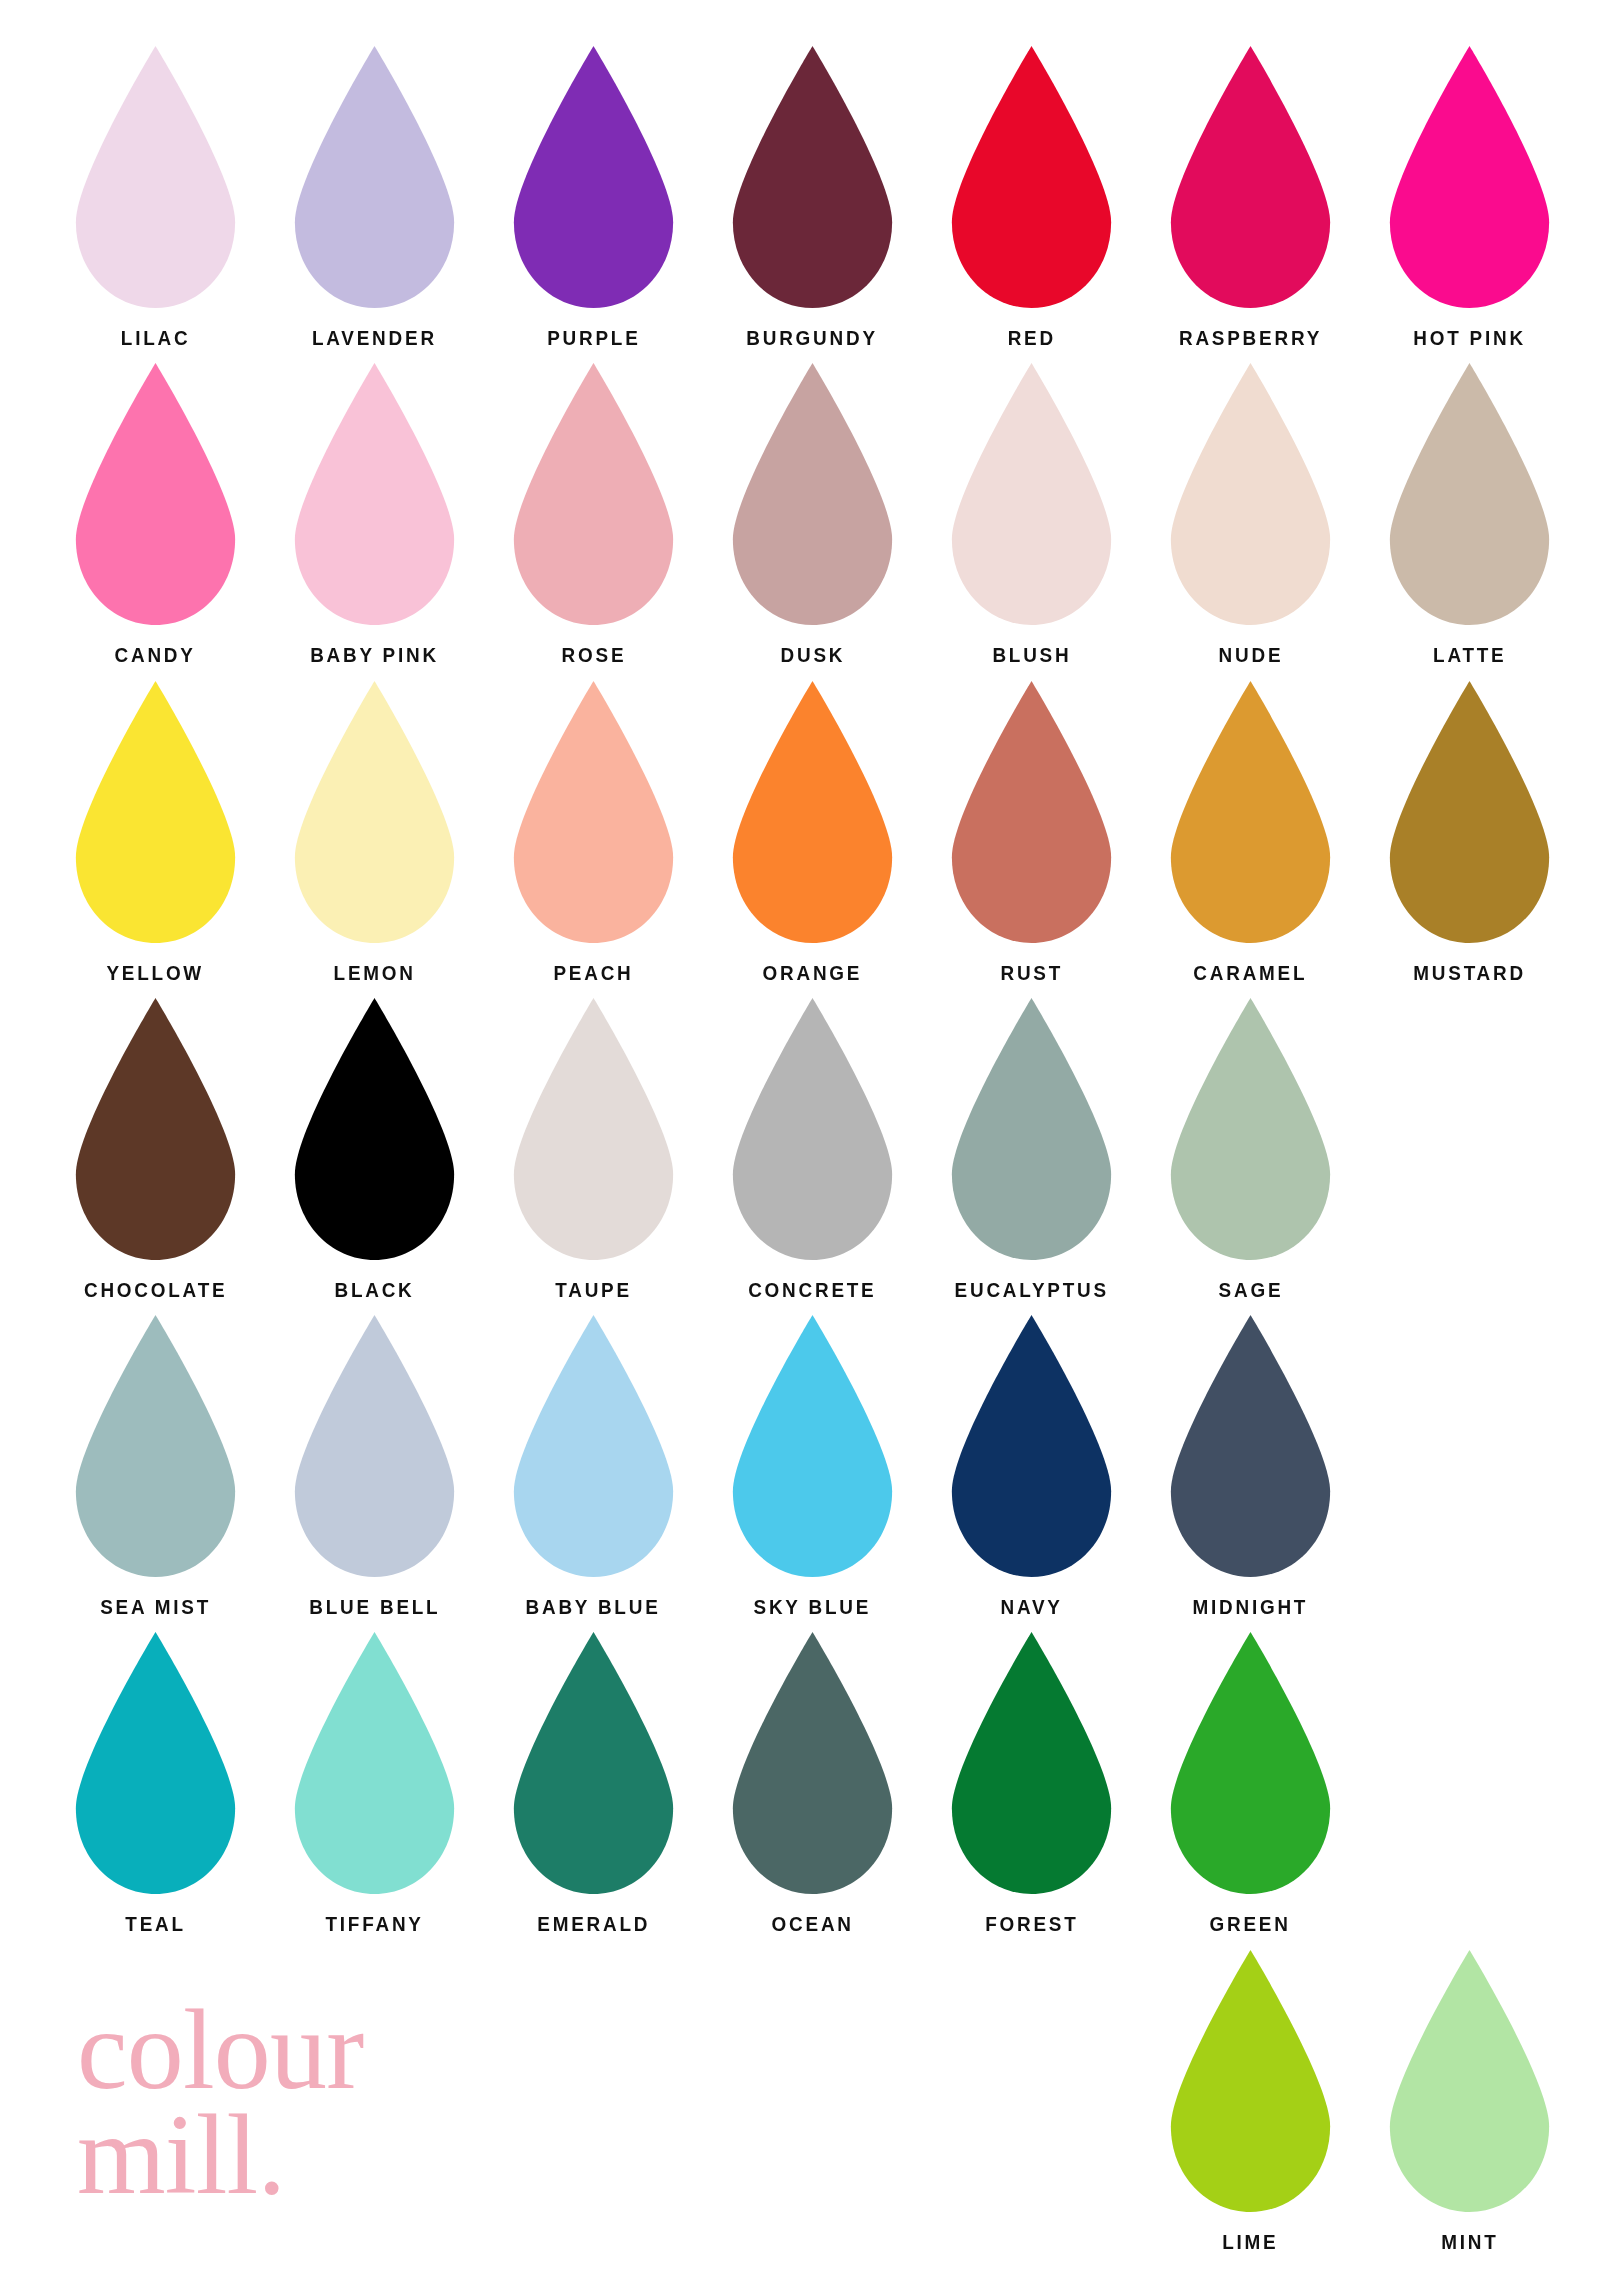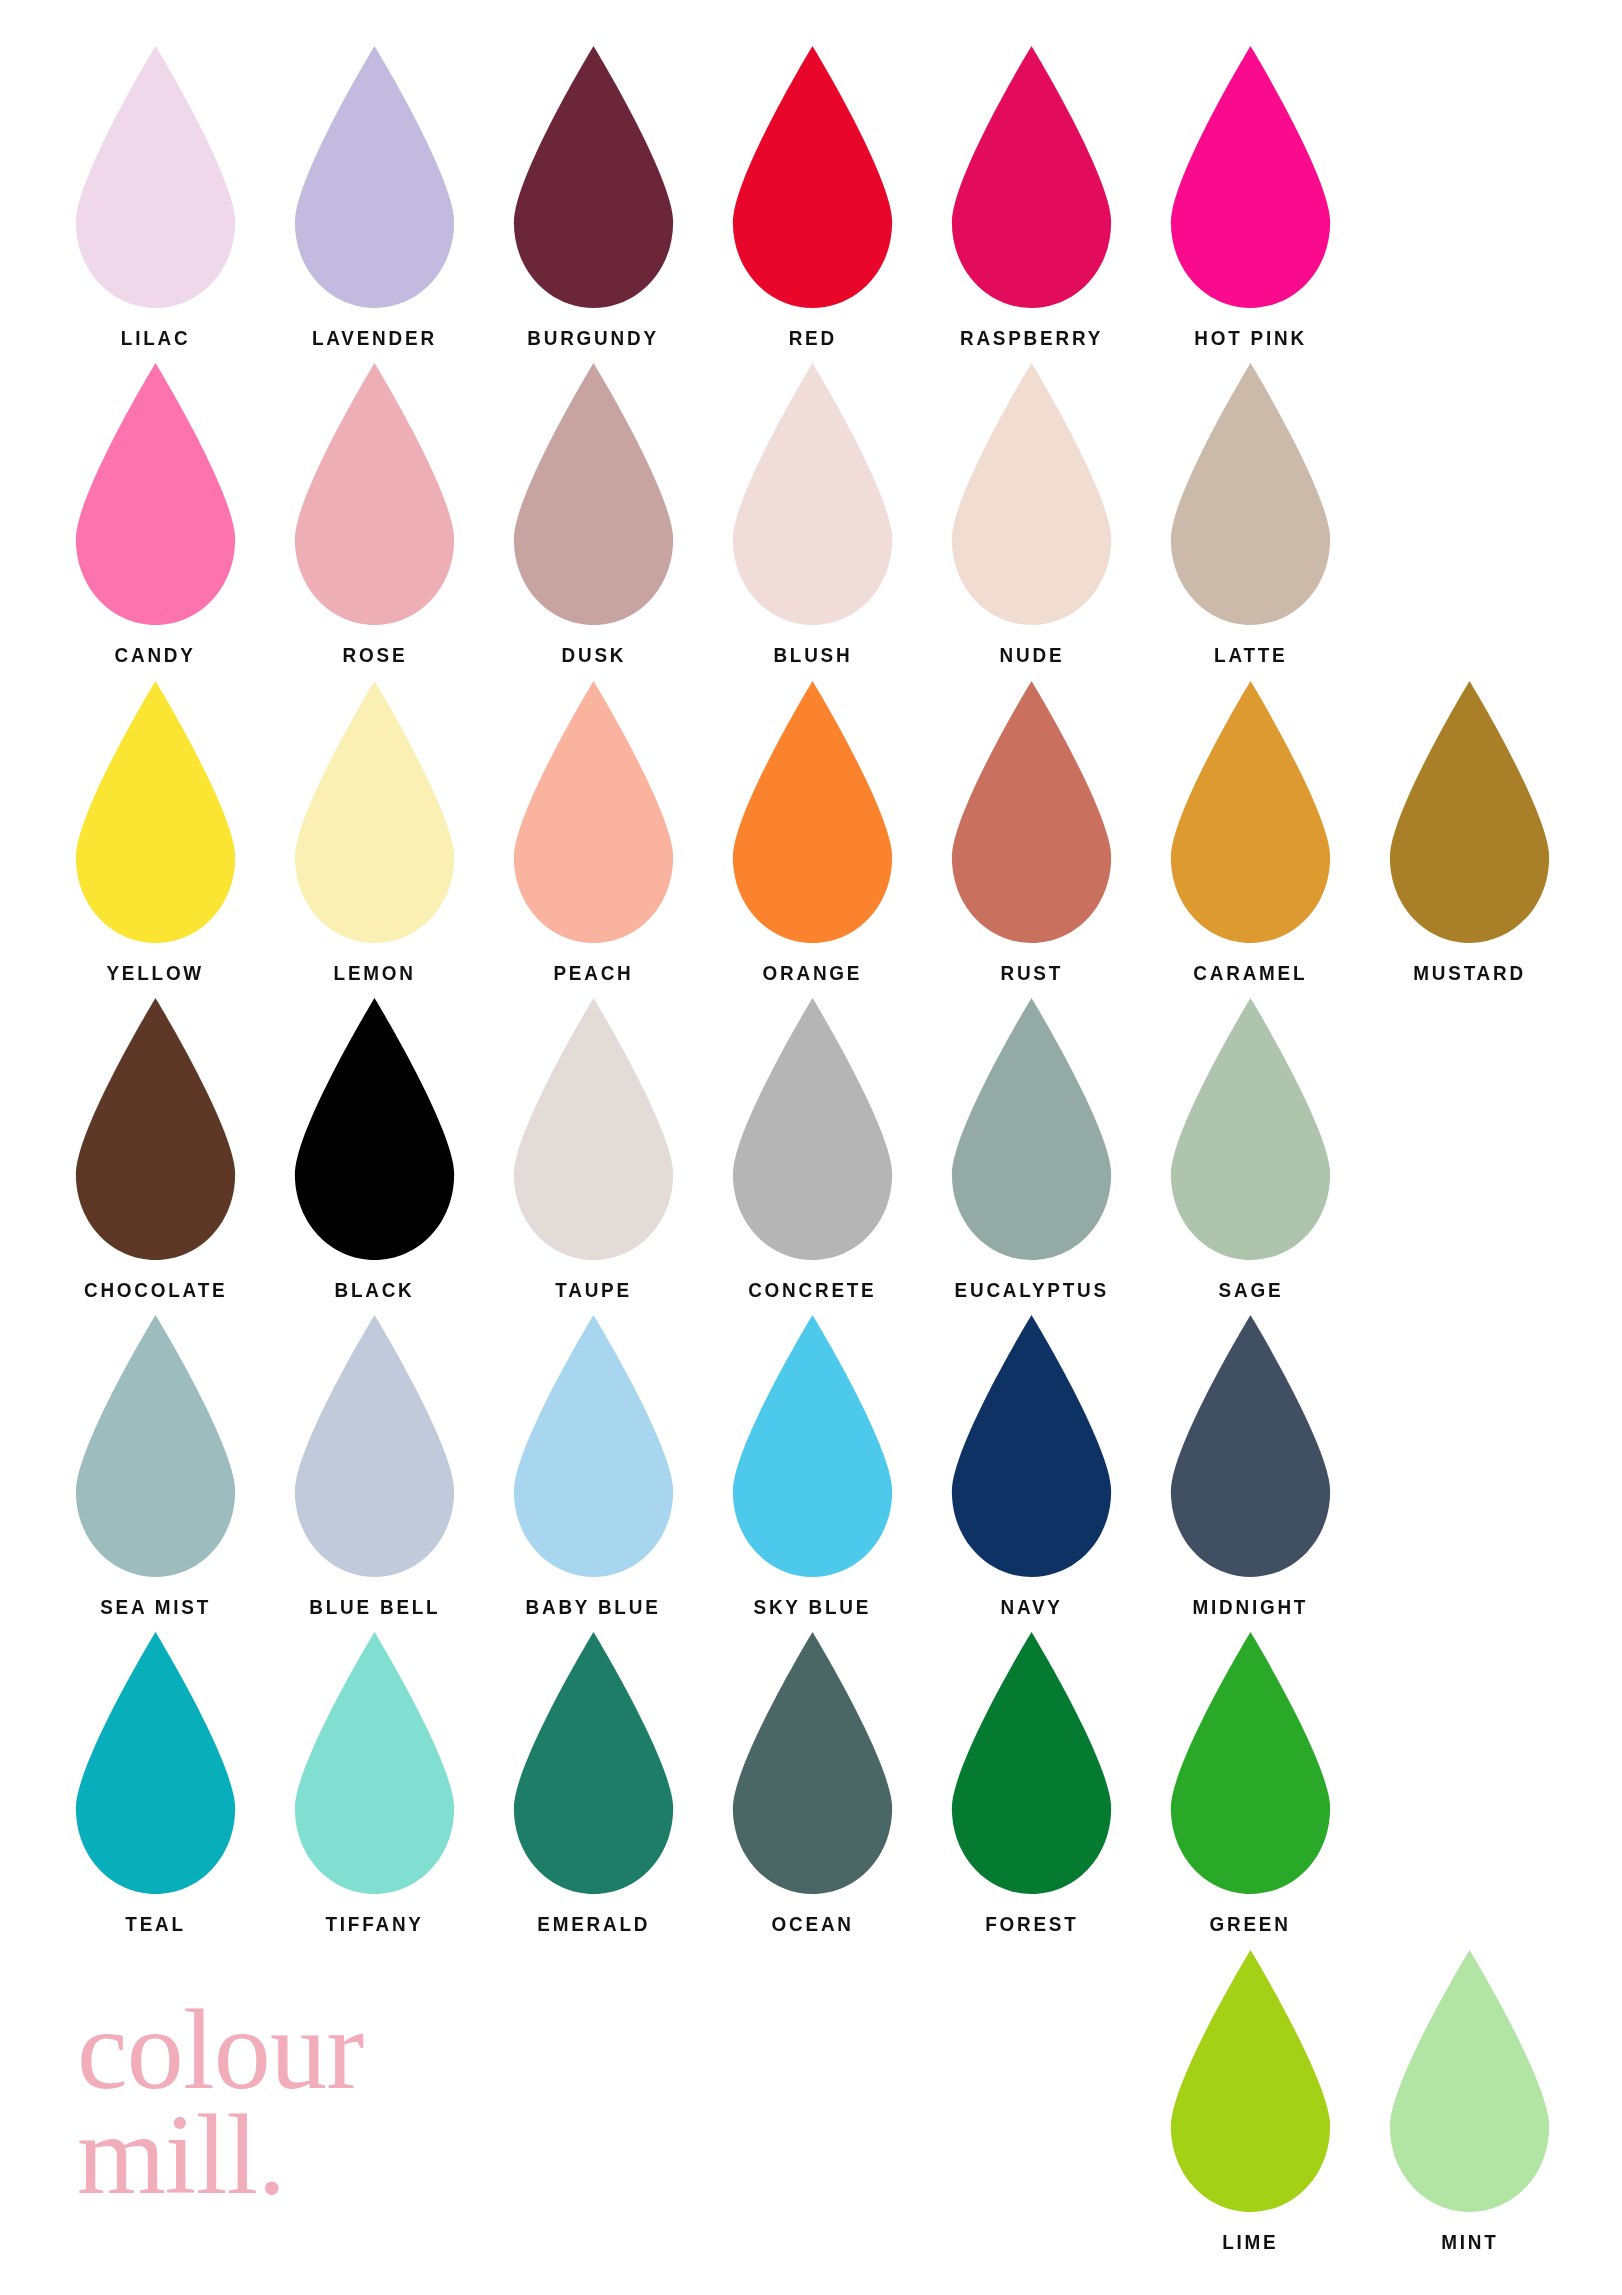--- a/index.html
+++ b/index.html
@@ -107,20 +107,28 @@
           <div class="drop-wrap">
             <svg viewBox="0 0 220 350" xmlns="http://www.w3.org/2000/svg">
               <path d="M110 4 C110 4 214 175 214 234 C214 298 167 346 110 346 C53 346 6 298 6 234 C6 175 110 4 110 4 Z" fill="#c3bbdf"></path>
             </svg>
           </div>
           <div class="swatch-label">LAVENDER</div>
         </div>
         <div class="swatch-cell">
           <div class="drop-wrap">
             <svg viewBox="0 0 220 350" xmlns="http://www.w3.org/2000/svg">
+              <path d="M110 4 C110 4 214 175 214 234 C214 298 167 346 110 346 C53 346 6 298 6 234 C6 175 110 4 110 4 Z" fill="#7f2cb4"></path>
+            </svg>
+          </div>
+          <div class="swatch-label">PURPLE</div>
+        </div>
+        <div class="swatch-cell">
+          <div class="drop-wrap">
+            <svg viewBox="0 0 220 350" xmlns="http://www.w3.org/2000/svg">
               <path d="M110 4 C110 4 214 175 214 234 C214 298 167 346 110 346 C53 346 6 298 6 234 C6 175 110 4 110 4 Z" fill="#6b2739"></path>
             </svg>
           </div>
           <div class="swatch-label">BURGUNDY</div>
         </div>
         <div class="swatch-cell">
           <div class="drop-wrap">
             <svg viewBox="0 0 220 350" xmlns="http://www.w3.org/2000/svg">
               <path d="M110 4 C110 4 214 175 214 234 C214 298 167 346 110 346 C53 346 6 298 6 234 C6 175 110 4 110 4 Z" fill="#e8072a"></path>
             </svg>
@@ -145,20 +153,28 @@
         </div>
       </div>
       <div class="swatch-row">
         <div class="swatch-cell">
           <div class="drop-wrap">
             <svg viewBox="0 0 220 350" xmlns="http://www.w3.org/2000/svg">
               <path d="M110 4 C110 4 214 175 214 234 C214 298 167 346 110 346 C53 346 6 298 6 234 C6 175 110 4 110 4 Z" fill="#fd73ae"></path>
             </svg>
           </div>
           <div class="swatch-label">CANDY</div>
+        </div>
+        <div class="swatch-cell">
+          <div class="drop-wrap">
+            <svg viewBox="0 0 220 350" xmlns="http://www.w3.org/2000/svg">
+              <path d="M110 4 C110 4 214 175 214 234 C214 298 167 346 110 346 C53 346 6 298 6 234 C6 175 110 4 110 4 Z" fill="#f9c2d7"></path>
+            </svg>
+          </div>
+          <div class="swatch-label">BABY PINK</div>
         </div>
         <div class="swatch-cell">
           <div class="drop-wrap">
             <svg viewBox="0 0 220 350" xmlns="http://www.w3.org/2000/svg">
               <path d="M110 4 C110 4 214 175 214 234 C214 298 167 346 110 346 C53 346 6 298 6 234 C6 175 110 4 110 4 Z" fill="#eeaeb5"></path>
             </svg>
           </div>
           <div class="swatch-label">ROSE</div>
         </div>
         <div class="swatch-cell">

